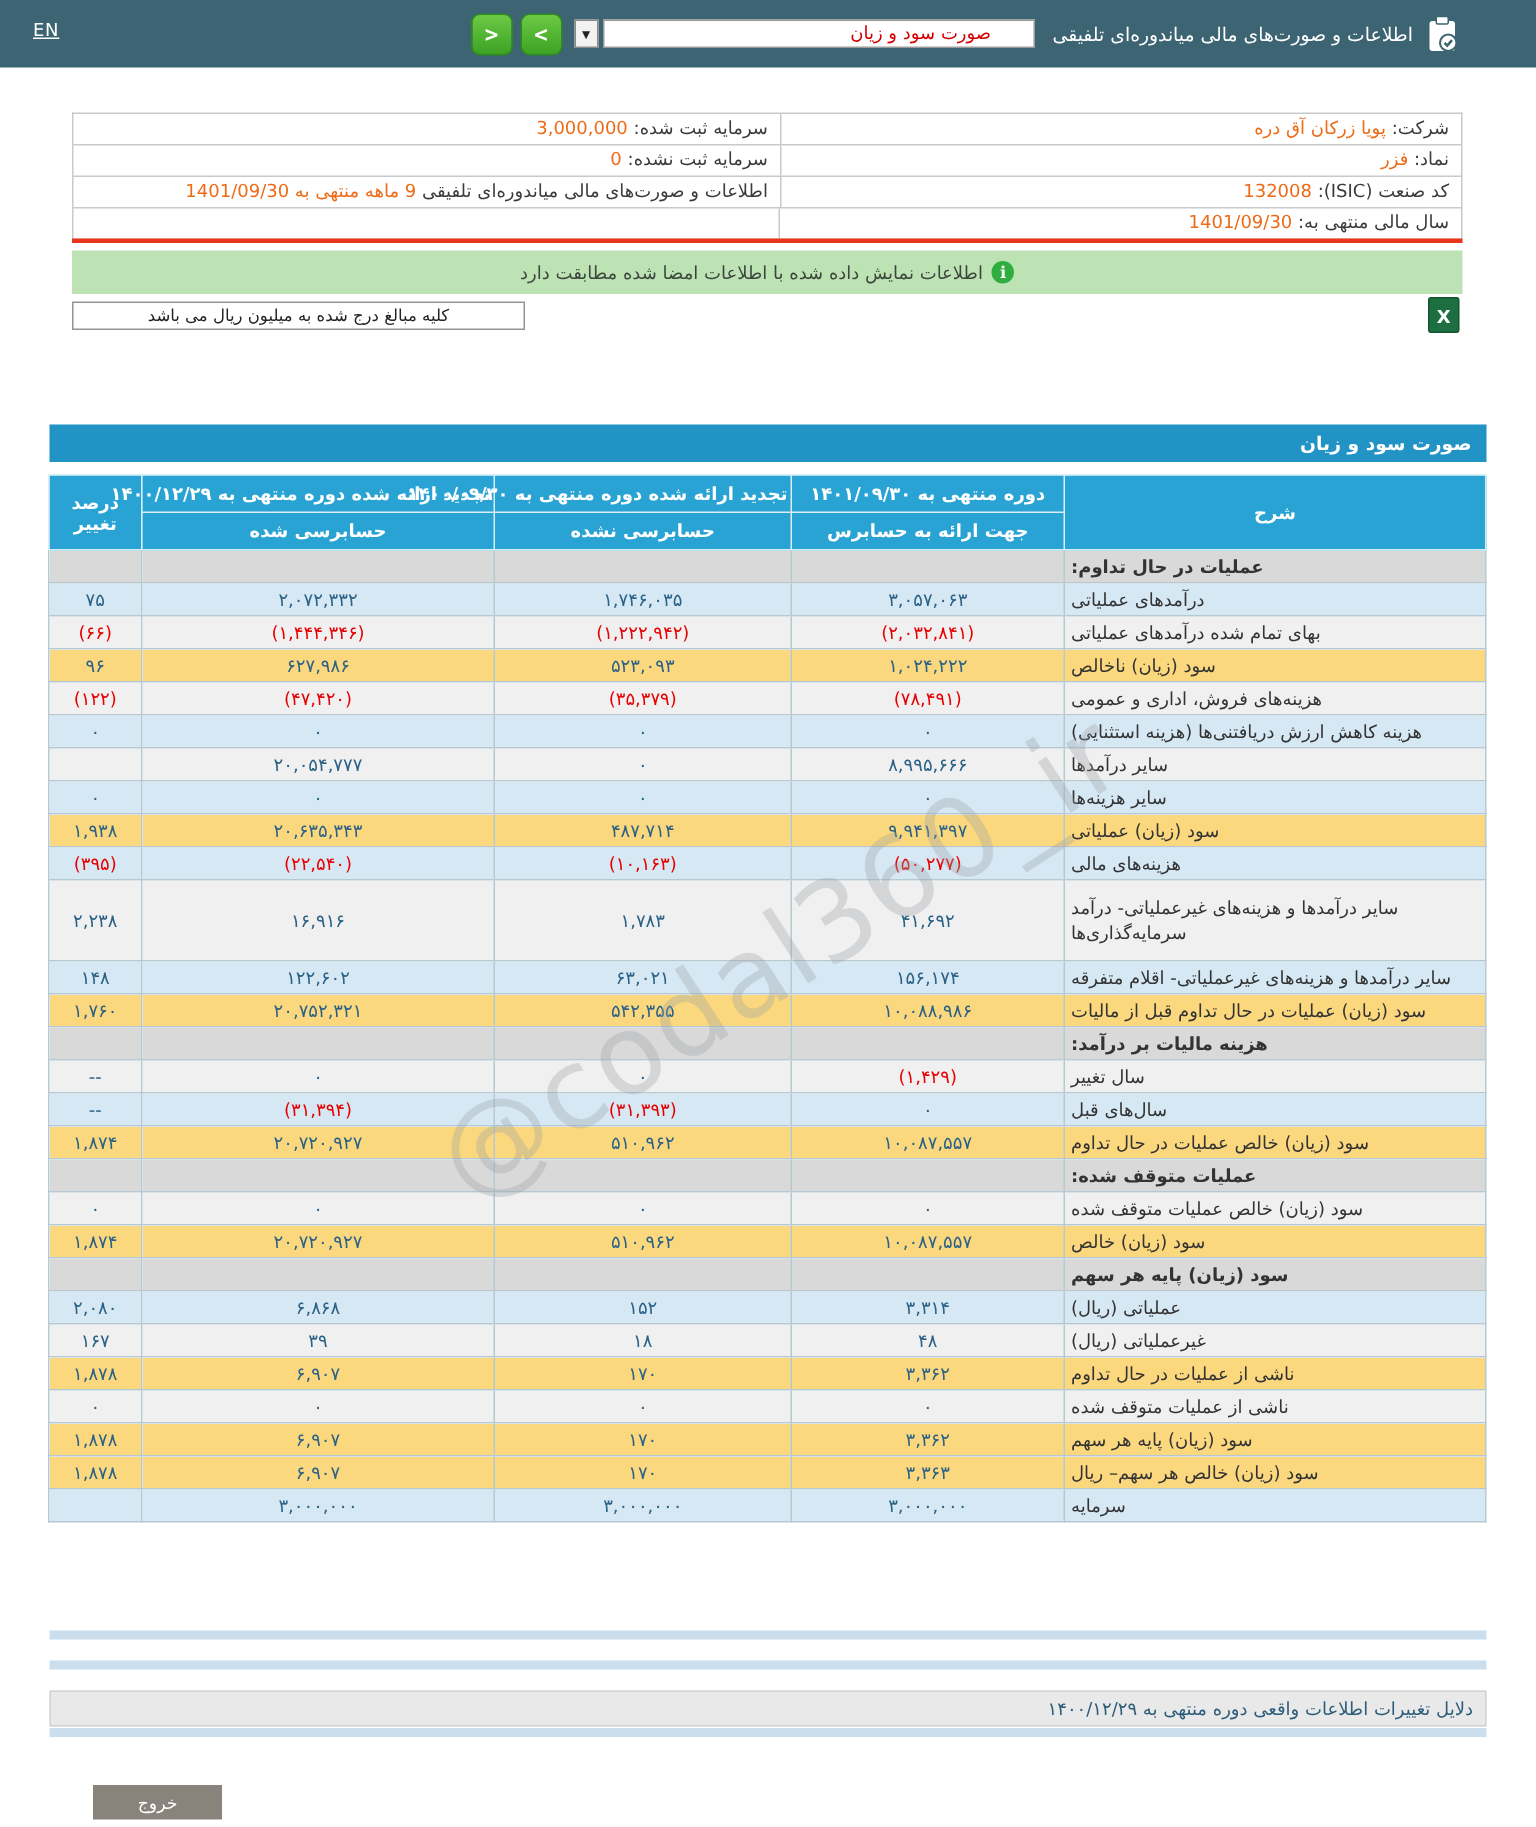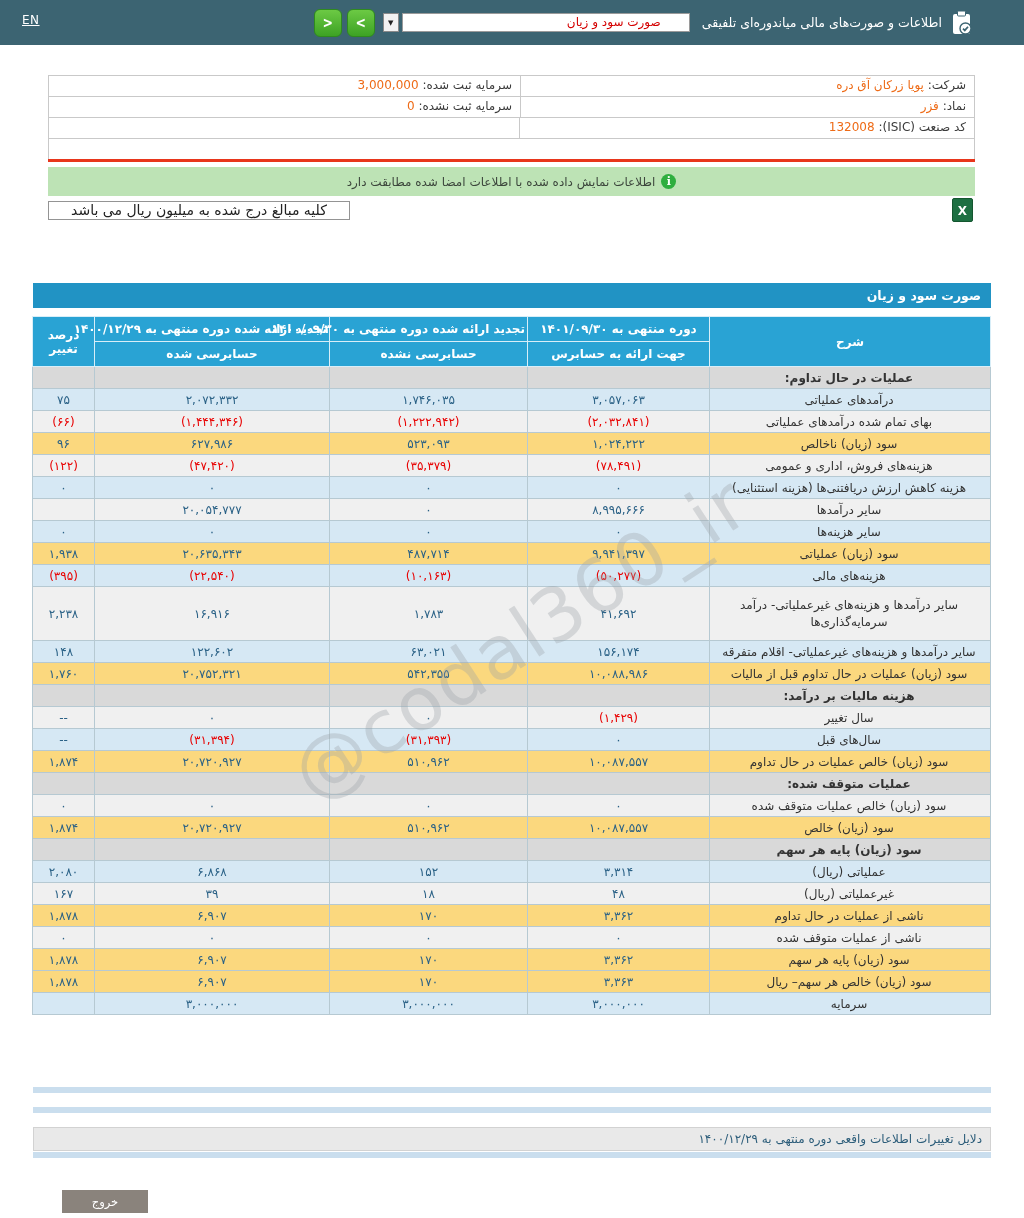--- a/index.html
+++ b/index.html
@@ -60,21 +60,21 @@
     gap:6px; font-size:12px; color:#3c463c;
   }
   .info-ic {
     width:15px; height:15px; border-radius:50%; background:#2fae3f; color:#fff;
     font-size:11px; font-weight:bold; line-height:15px; text-align:center;
     font-family:"DejaVu Serif", serif; flex:0 0 auto;
   }
   
   .unit-box {
     position:absolute; top:201px; left:48px; width:302px; height:19px;
-    background:#fff; border:1px solid #949494; font-size:14px; color:#222;
+    background:#fff; border:1px solid #949494; font-size:11px; color:#222;
     text-align:center; line-height:17px;
   }
   .excel-ic {
     position:absolute; top:198px; left:952px; width:21px; height:24px;
     background:#1d6f42; border-radius:2px; color:#fff; font-weight:bold;
     font-size:12px; text-align:center; line-height:24px; cursor:pointer;
     border:1px solid #14562f; box-shadow:inset -6px 0 0 #e8f2ec00;
   }
   
   .fin { position:absolute; top:283px; left:33px; width:958px; }
@@ -86,21 +86,21 @@
   table.fin-tbl { width:958px; border-collapse:collapse; table-layout:fixed; }
   .fin-tbl th {
     background:#29a3d4; color:#fff; font-size:12px; font-weight:bold;
     border:1px solid #d8eef8; height:25px; text-align:center;
     white-space:nowrap; overflow:visible; padding:0 2px;
   }
   .fin-tbl td {
     border:1px solid #b6c9d2; height:22px; font-size:12px; padding:1px 4px;
     overflow:hidden;
   }
-  .fin-tbl td.lbl { text-align:center; color:#333; padding-right:6px; }
+  .fin-tbl td.lbl { text-align:left; color:#333; padding-right:6px; }
   .fin-tbl td.num { text-align:center; color:#2a6186; direction:ltr; }
   .fin-tbl td.num.neg { color:#e80000; }
   tr.sec td { background:#d9d9d9; color:#16466e; font-weight:bold; }
   tr.bg-blue td   { background:#d6e8f4; }
   tr.bg-white td  { background:#f0f0f0; }
   tr.bg-yellow td { background:#fbd87e; }
   tr.tall td { height:54px; }
   tr.tall td.lbl { white-space:normal; line-height:17px; }
   
   .watermark {
@@ -169,22 +169,30 @@
     <div class="ccell left">
       <span>سرمایه ثبت نشده:</span>
       <span class="cval">0</span>
     </div>
   </div>
   <div class="crow">
     <div class="ccell right">
       <span>کد صنعت (ISIC):</span>
       <span class="cval">132008</span>
     </div>
+    <div class="ccell left">
+      <span>اطلاعات و صورت‌های مالی میاندوره‌ای تلفیقی</span>
+      <span class="cval">9 ماهه منتهی به 1401/09/30</span>
+    </div>
   </div>
   <div class="crow">
+    <div class="ccell right">
+      <span>سال مالی منتهی به:</span>
+      <span class="cval">1401/09/30</span>
+    </div>
   </div>
 </section>
 
 <div class="redline"></div>
 
 <div class="notice">
   <span class="info-ic">i</span>
   <span>اطلاعات نمایش داده شده با اطلاعات امضا شده مطابقت دارد</span>
 </div>
 

